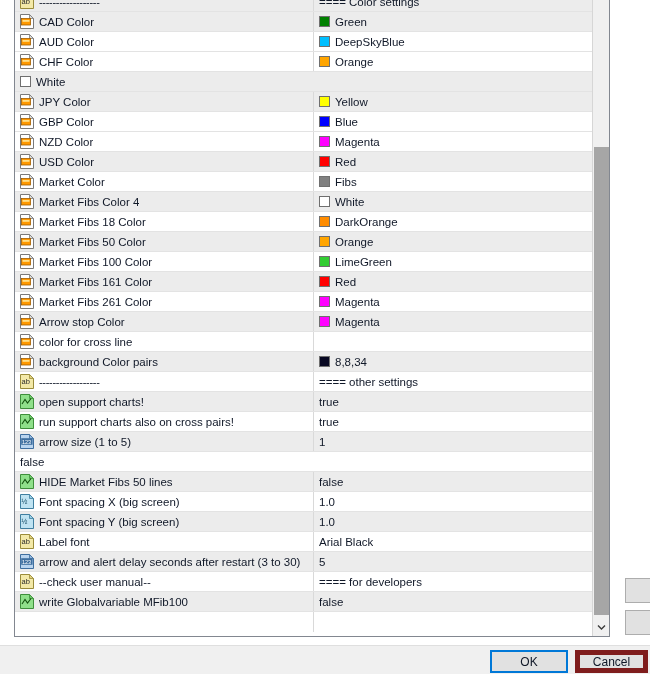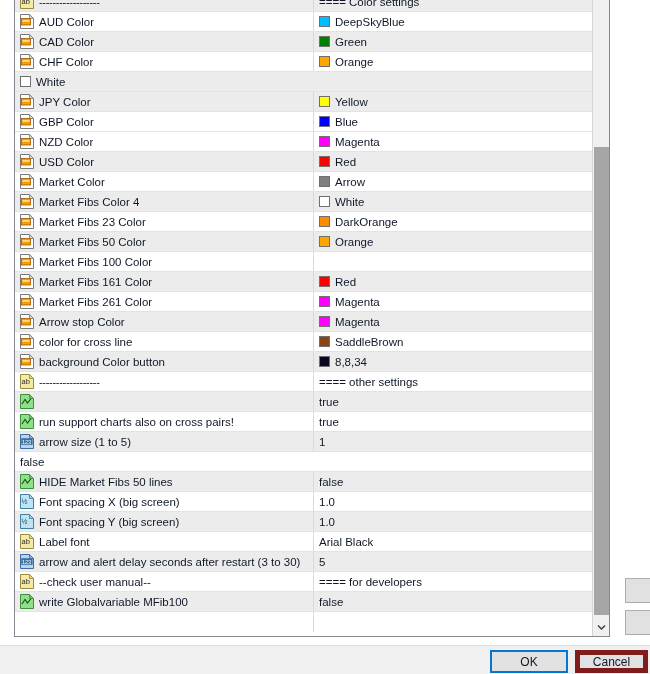--- a/index.html
+++ b/index.html
@@ -178,54 +178,54 @@
                 <path d="M9.5 0.5 L13.5 4.5 H9.5 Z" fill="#e2d380" stroke="#9a8c3a" stroke-width="0.8"></path>
                 <text x="1.5" y="10" font-family="Liberation Sans, sans-serif" font-size="7.5" fill="#2b2b2b">ab</text>
               </svg>
             </span>
             <span class="name-text dashes">------------------</span>
           </div>
           <div class="cell-value">
             <span class="value-text">==== Color settings</span>
           </div>
         </div>
+        <div class="row alt">
+          <div class="cell-name">
+            <span class="ticon">
+              <svg viewBox="0 0 14 15">
+                <path d="M0.5 0.5 H9.5 L13.5 4.5 V14.5 H0.5 Z" fill="#ffffff" stroke="#7a7a7a" stroke-width="1"></path>
+                <path d="M9.5 0.5 L13.5 4.5 H9.5 Z" fill="#dcdcdc" stroke="#7a7a7a" stroke-width="0.8"></path>
+                <rect x="1.5" y="4.5" width="9" height="6.5" fill="#ff9900" stroke="#a05c00" stroke-width="0.8"></rect>
+                <rect x="2.5" y="6" width="7" height="1.8" fill="#ffe08a"></rect>
+              </svg>
+            </span>
+            <span class="name-text">CAD Color</span>
+          </div>
+          <div class="cell-value">
+            <span class="swatch" style="background: rgb(0, 128, 0);"></span>
+            <span class="value-text">Green</span>
+          </div>
+        </div>
         <div class="row">
           <div class="cell-name">
             <span class="ticon">
               <svg viewBox="0 0 14 15">
                 <path d="M0.5 0.5 H9.5 L13.5 4.5 V14.5 H0.5 Z" fill="#ffffff" stroke="#7a7a7a" stroke-width="1"></path>
                 <path d="M9.5 0.5 L13.5 4.5 H9.5 Z" fill="#dcdcdc" stroke="#7a7a7a" stroke-width="0.8"></path>
                 <rect x="1.5" y="4.5" width="9" height="6.5" fill="#ff9900" stroke="#a05c00" stroke-width="0.8"></rect>
                 <rect x="2.5" y="6" width="7" height="1.8" fill="#ffe08a"></rect>
               </svg>
             </span>
             <span class="name-text">AUD Color</span>
           </div>
           <div class="cell-value">
             <span class="swatch" style="background: rgb(0, 191, 255);"></span>
             <span class="value-text">DeepSkyBlue</span>
           </div>
         </div>
-        <div class="row alt">
-          <div class="cell-name">
-            <span class="ticon">
-              <svg viewBox="0 0 14 15">
-                <path d="M0.5 0.5 H9.5 L13.5 4.5 V14.5 H0.5 Z" fill="#ffffff" stroke="#7a7a7a" stroke-width="1"></path>
-                <path d="M9.5 0.5 L13.5 4.5 H9.5 Z" fill="#dcdcdc" stroke="#7a7a7a" stroke-width="0.8"></path>
-                <rect x="1.5" y="4.5" width="9" height="6.5" fill="#ff9900" stroke="#a05c00" stroke-width="0.8"></rect>
-                <rect x="2.5" y="6" width="7" height="1.8" fill="#ffe08a"></rect>
-              </svg>
-            </span>
-            <span class="name-text">CAD Color</span>
-          </div>
-          <div class="cell-value">
-            <span class="swatch" style="background: rgb(0, 128, 0);"></span>
-            <span class="value-text">Green</span>
-          </div>
-        </div>
         <div class="row">
           <div class="cell-name">
             <span class="ticon">
               <svg viewBox="0 0 14 15">
                 <path d="M0.5 0.5 H9.5 L13.5 4.5 V14.5 H0.5 Z" fill="#ffffff" stroke="#7a7a7a" stroke-width="1"></path>
                 <path d="M9.5 0.5 L13.5 4.5 H9.5 Z" fill="#dcdcdc" stroke="#7a7a7a" stroke-width="0.8"></path>
                 <rect x="1.5" y="4.5" width="9" height="6.5" fill="#ff9900" stroke="#a05c00" stroke-width="0.8"></rect>
                 <rect x="2.5" y="6" width="7" height="1.8" fill="#ffe08a"></rect>
               </svg>
             </span>
@@ -317,21 +317,21 @@
                 <path d="M0.5 0.5 H9.5 L13.5 4.5 V14.5 H0.5 Z" fill="#ffffff" stroke="#7a7a7a" stroke-width="1"></path>
                 <path d="M9.5 0.5 L13.5 4.5 H9.5 Z" fill="#dcdcdc" stroke="#7a7a7a" stroke-width="0.8"></path>
                 <rect x="1.5" y="4.5" width="9" height="6.5" fill="#ff9900" stroke="#a05c00" stroke-width="0.8"></rect>
                 <rect x="2.5" y="6" width="7" height="1.8" fill="#ffe08a"></rect>
               </svg>
             </span>
             <span class="name-text">Market Color</span>
           </div>
           <div class="cell-value">
             <span class="swatch" style="background: rgb(128, 128, 128);"></span>
-            <span class="value-text">Arrow</span>
+            <span class="value-text">Fibs</span>
           </div>
         </div>
         <div class="row alt">
           <div class="cell-name">
             <span class="ticon">
               <svg viewBox="0 0 14 15">
                 <path d="M0.5 0.5 H9.5 L13.5 4.5 V14.5 H0.5 Z" fill="#ffffff" stroke="#7a7a7a" stroke-width="1"></path>
                 <path d="M9.5 0.5 L13.5 4.5 H9.5 Z" fill="#dcdcdc" stroke="#7a7a7a" stroke-width="0.8"></path>
                 <rect x="1.5" y="4.5" width="9" height="6.5" fill="#ff9900" stroke="#a05c00" stroke-width="0.8"></rect>
                 <rect x="2.5" y="6" width="7" height="1.8" fill="#ffe08a"></rect>
@@ -347,21 +347,21 @@
         <div class="row">
           <div class="cell-name">
             <span class="ticon">
               <svg viewBox="0 0 14 15">
                 <path d="M0.5 0.5 H9.5 L13.5 4.5 V14.5 H0.5 Z" fill="#ffffff" stroke="#7a7a7a" stroke-width="1"></path>
                 <path d="M9.5 0.5 L13.5 4.5 H9.5 Z" fill="#dcdcdc" stroke="#7a7a7a" stroke-width="0.8"></path>
                 <rect x="1.5" y="4.5" width="9" height="6.5" fill="#ff9900" stroke="#a05c00" stroke-width="0.8"></rect>
                 <rect x="2.5" y="6" width="7" height="1.8" fill="#ffe08a"></rect>
               </svg>
             </span>
-            <span class="name-text">Market Fibs 23 Color</span>
+            <span class="name-text">Market Fibs 18 Color</span>
           </div>
           <div class="cell-value">
             <span class="swatch" style="background: rgb(255, 140, 0);"></span>
             <span class="value-text">DarkOrange</span>
           </div>
         </div>
         <div class="row alt">
           <div class="cell-name">
             <span class="ticon">
               <svg viewBox="0 0 14 15">
@@ -383,20 +383,24 @@
             <span class="ticon">
               <svg viewBox="0 0 14 15">
                 <path d="M0.5 0.5 H9.5 L13.5 4.5 V14.5 H0.5 Z" fill="#ffffff" stroke="#7a7a7a" stroke-width="1"></path>
                 <path d="M9.5 0.5 L13.5 4.5 H9.5 Z" fill="#dcdcdc" stroke="#7a7a7a" stroke-width="0.8"></path>
                 <rect x="1.5" y="4.5" width="9" height="6.5" fill="#ff9900" stroke="#a05c00" stroke-width="0.8"></rect>
                 <rect x="2.5" y="6" width="7" height="1.8" fill="#ffe08a"></rect>
               </svg>
             </span>
             <span class="name-text">Market Fibs 100 Color</span>
           </div>
+          <div class="cell-value">
+            <span class="swatch" style="background: rgb(50, 205, 50);"></span>
+            <span class="value-text">LimeGreen</span>
+          </div>
         </div>
         <div class="row alt">
           <div class="cell-name">
             <span class="ticon">
               <svg viewBox="0 0 14 15">
                 <path d="M0.5 0.5 H9.5 L13.5 4.5 V14.5 H0.5 Z" fill="#ffffff" stroke="#7a7a7a" stroke-width="1"></path>
                 <path d="M9.5 0.5 L13.5 4.5 H9.5 Z" fill="#dcdcdc" stroke="#7a7a7a" stroke-width="0.8"></path>
                 <rect x="1.5" y="4.5" width="9" height="6.5" fill="#ff9900" stroke="#a05c00" stroke-width="0.8"></rect>
                 <rect x="2.5" y="6" width="7" height="1.8" fill="#ffe08a"></rect>
               </svg>
@@ -447,36 +451,32 @@
             <span class="ticon">
               <svg viewBox="0 0 14 15">
                 <path d="M0.5 0.5 H9.5 L13.5 4.5 V14.5 H0.5 Z" fill="#ffffff" stroke="#7a7a7a" stroke-width="1"></path>
                 <path d="M9.5 0.5 L13.5 4.5 H9.5 Z" fill="#dcdcdc" stroke="#7a7a7a" stroke-width="0.8"></path>
                 <rect x="1.5" y="4.5" width="9" height="6.5" fill="#ff9900" stroke="#a05c00" stroke-width="0.8"></rect>
                 <rect x="2.5" y="6" width="7" height="1.8" fill="#ffe08a"></rect>
               </svg>
             </span>
             <span class="name-text">color for cross line</span>
           </div>
-          <div class="cell-value">
-            <span class="swatch" style="background: rgb(139, 69, 19);"></span>
-            <span class="value-text">SaddleBrown</span>
-          </div>
-        </div>
-        <div class="row alt">
-          <div class="cell-name">
-            <span class="ticon">
-              <svg viewBox="0 0 14 15">
-                <path d="M0.5 0.5 H9.5 L13.5 4.5 V14.5 H0.5 Z" fill="#ffffff" stroke="#7a7a7a" stroke-width="1"></path>
-                <path d="M9.5 0.5 L13.5 4.5 H9.5 Z" fill="#dcdcdc" stroke="#7a7a7a" stroke-width="0.8"></path>
-                <rect x="1.5" y="4.5" width="9" height="6.5" fill="#ff9900" stroke="#a05c00" stroke-width="0.8"></rect>
-                <rect x="2.5" y="6" width="7" height="1.8" fill="#ffe08a"></rect>
-              </svg>
-            </span>
-            <span class="name-text">background Color button</span>
+        </div>
+        <div class="row alt">
+          <div class="cell-name">
+            <span class="ticon">
+              <svg viewBox="0 0 14 15">
+                <path d="M0.5 0.5 H9.5 L13.5 4.5 V14.5 H0.5 Z" fill="#ffffff" stroke="#7a7a7a" stroke-width="1"></path>
+                <path d="M9.5 0.5 L13.5 4.5 H9.5 Z" fill="#dcdcdc" stroke="#7a7a7a" stroke-width="0.8"></path>
+                <rect x="1.5" y="4.5" width="9" height="6.5" fill="#ff9900" stroke="#a05c00" stroke-width="0.8"></rect>
+                <rect x="2.5" y="6" width="7" height="1.8" fill="#ffe08a"></rect>
+              </svg>
+            </span>
+            <span class="name-text">background Color pairs</span>
           </div>
           <div class="cell-value">
             <span class="swatch" style="background: rgb(8, 8, 34);"></span>
             <span class="value-text">8,8,34</span>
           </div>
         </div>
         <div class="row">
           <div class="cell-name">
             <span class="ticon">
               <svg viewBox="0 0 14 15">
@@ -493,20 +493,21 @@
         </div>
         <div class="row alt">
           <div class="cell-name">
             <span class="ticon">
               <svg viewBox="0 0 14 15">
                 <path d="M0.5 0.5 H9.5 L13.5 4.5 V14.5 H0.5 Z" fill="#8fe08a" stroke="#3f8f3b" stroke-width="1"></path>
                 <path d="M9.5 0.5 L13.5 4.5 H9.5 Z" fill="#6cc868" stroke="#3f8f3b" stroke-width="0.8"></path>
                 <path d="M2 10 L5 5.5 L7.5 9 L11 4.5" fill="none" stroke="#14520f" stroke-width="1.1"></path>
               </svg>
             </span>
+            <span class="name-text">open support charts!</span>
           </div>
           <div class="cell-value">
             <span class="value-text">true</span>
           </div>
         </div>
         <div class="row">
           <div class="cell-name">
             <span class="ticon">
               <svg viewBox="0 0 14 15">
                 <path d="M0.5 0.5 H9.5 L13.5 4.5 V14.5 H0.5 Z" fill="#8fe08a" stroke="#3f8f3b" stroke-width="1"></path>

